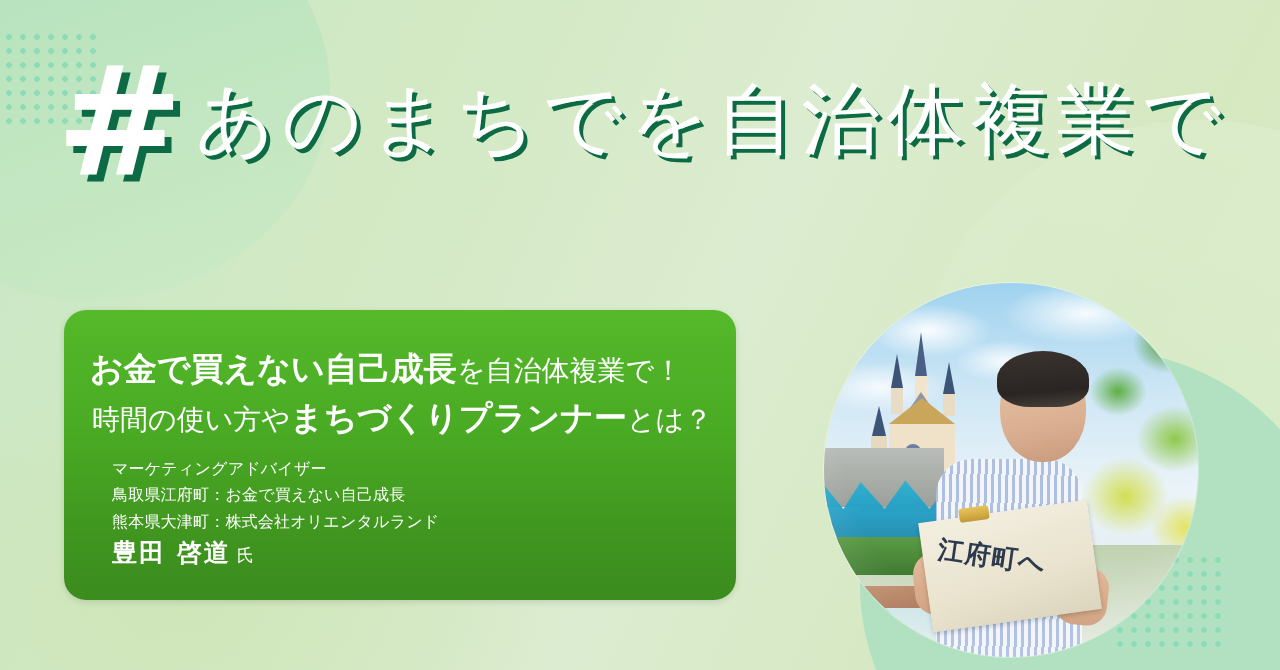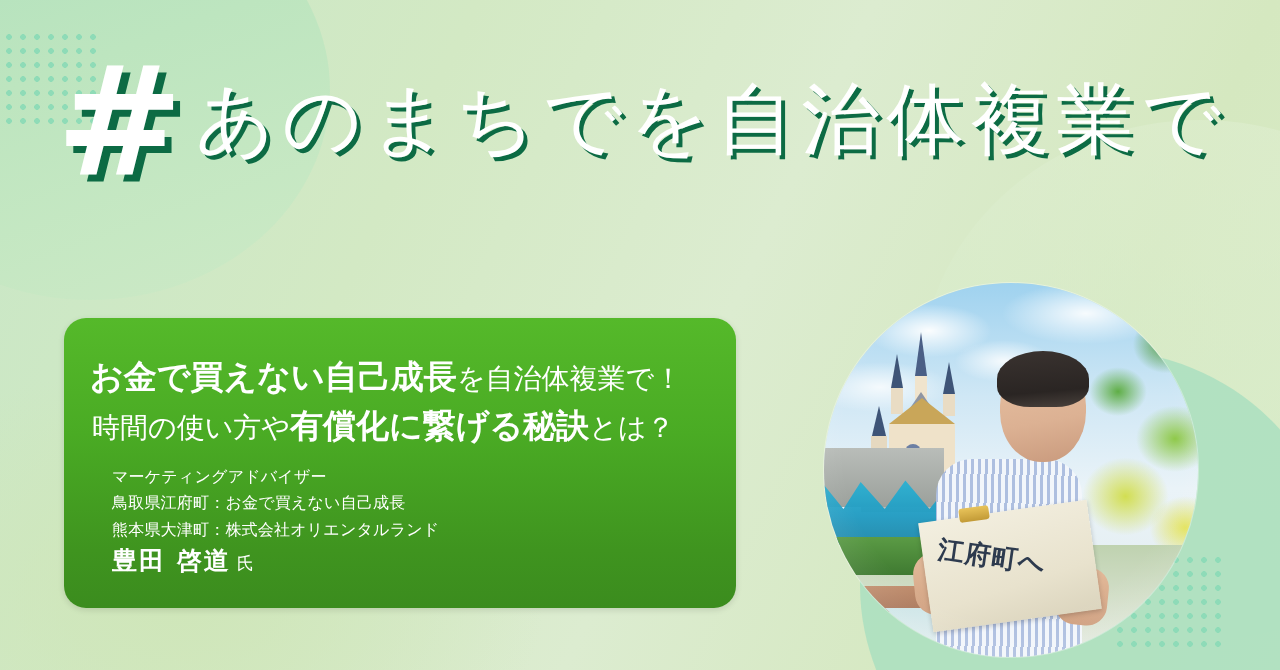--- a/index.html
+++ b/index.html
@@ -111,21 +111,21 @@
     text-shadow: 4px 4px 0 #0c6b44;
     letter-spacing: 7px;
     line-height: 1.14;
     white-space: nowrap;
   }
 
   
   .green-card {
     position: absolute;
     left: 64px;
-    top: 318px;
+    top: 310px;
     width: 672px;
     height: 290px;
     border-radius: 22px;
     background: linear-gradient(180deg, #55b92a 0%, #4aab24 40%, #3f941f 80%, #3b8c1e 100%);
     box-shadow: 0 2px 6px rgba(0,0,0,0.12);
     z-index: 6;
     box-sizing: border-box;
     padding: 36px 30px 20px 26px;
   }
   .card-heading {
@@ -368,21 +368,21 @@
     </div>
   </div>
 
   <div class="green-card">
 
     <div class="card-heading card-line-1">
       <span class="big">お金で買えない自己成長</span><span class="reg">を自治体複業で！</span>
     </div>
 
     <div class="card-heading card-line-2">
-      <span class="reg">時間の使い方や</span><span class="big">有償化に繋げる秘訣</span><span class="reg">とは？</span>
+      <span class="reg">時間の使い方や</span><span class="big">まちづくりプランナー</span><span class="reg">とは？</span>
     </div>
 
     <div class="affiliations">
       <div class="affiliation">マーケティングアドバイザー</div>
       <div class="affiliation">鳥取県江府町：お金で買えない自己成長</div>
       <div class="affiliation">熊本県大津町：株式会社オリエンタルランド</div>
     </div>
 
     <div class="speaker">
       <span class="speaker-name">豊田 啓道</span><span class="speaker-suffix">氏</span>

